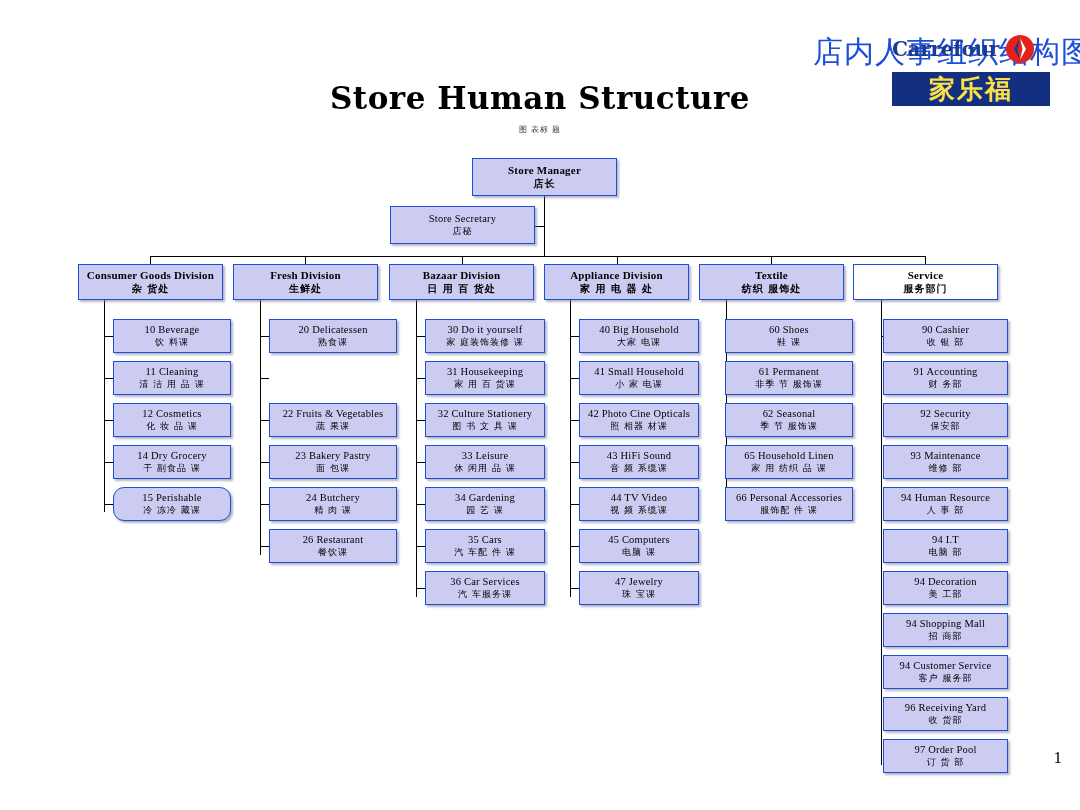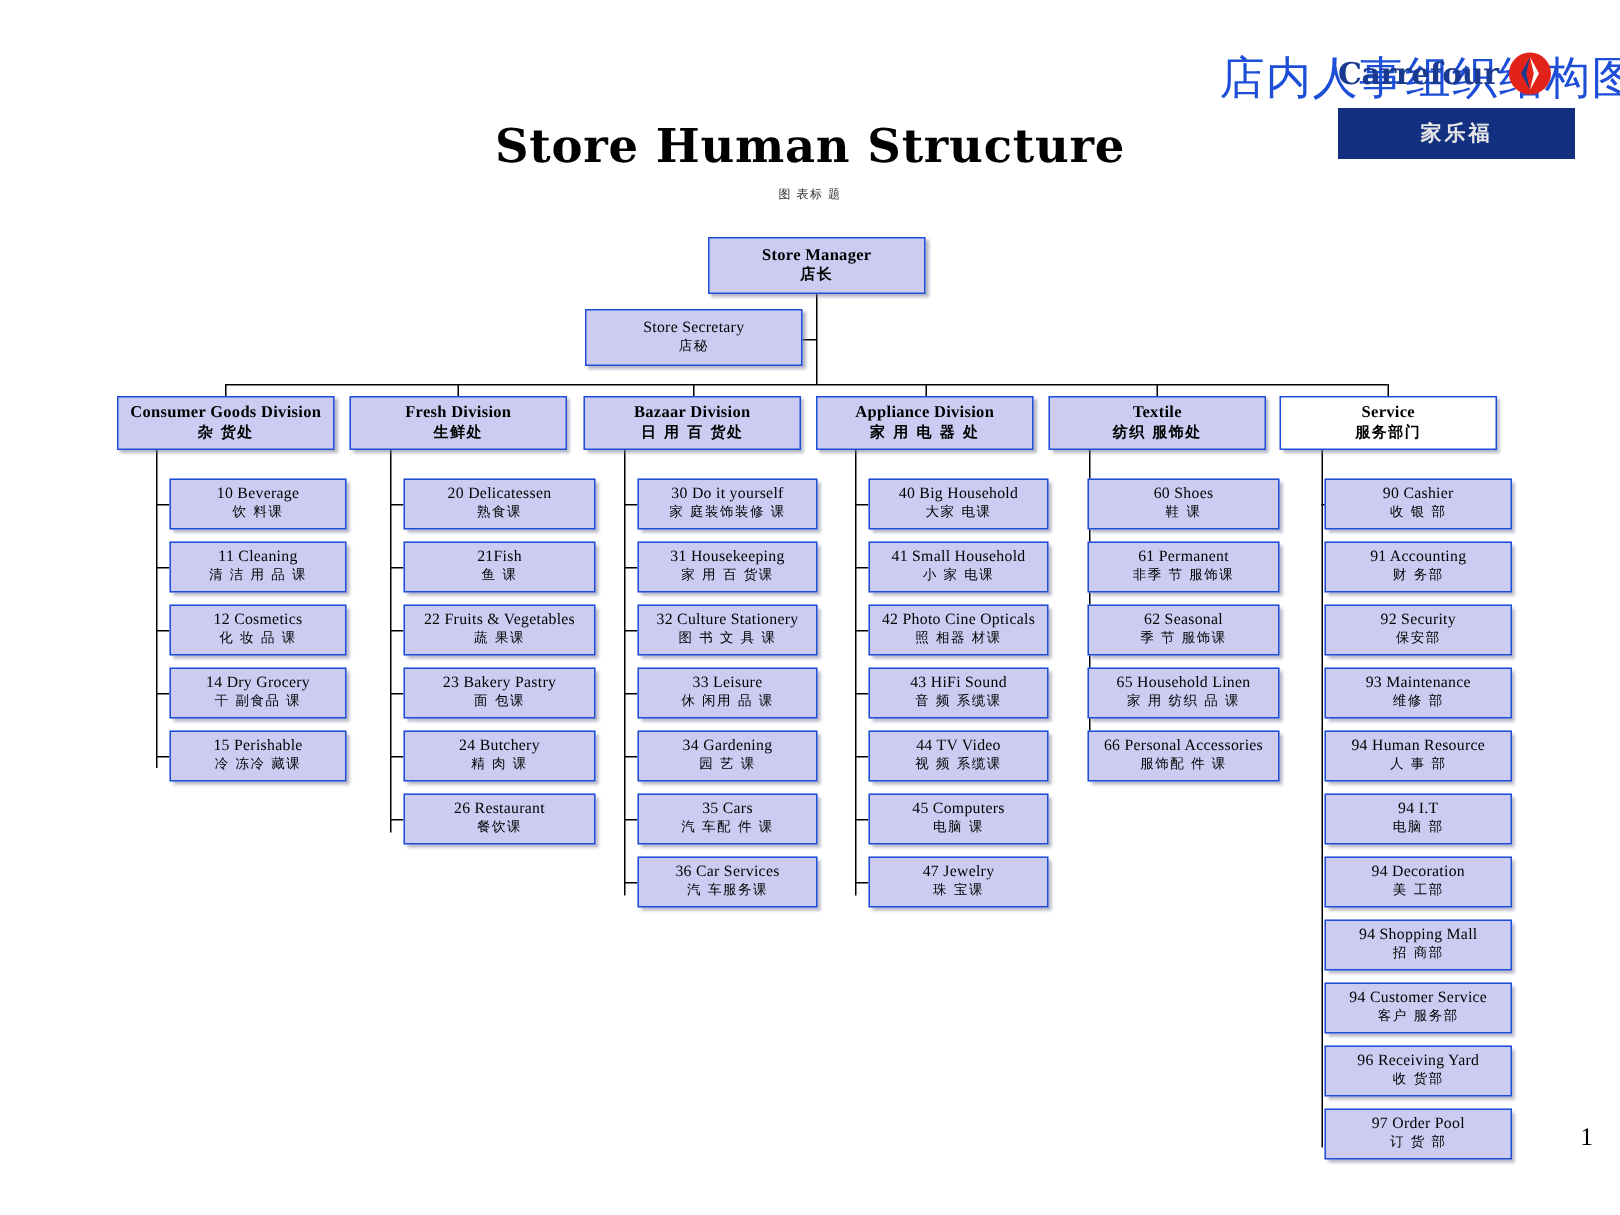--- a/index.html
+++ b/index.html
@@ -86,23 +86,23 @@
     margin-top: 6px;
     width: 158px;
     height: 34px;
     background: #12307f;
     display: flex;
     align-items: center;
     justify-content: center;
   }
   .logo-blue-bar span {
     font-family: "DejaVu Sans", sans-serif;
-    font-size: 14px;
+    font-size: 26px;
     font-weight: bold;
-    color: #e5e5e5;
+    color: #fde047;
     letter-spacing: 2px;
   }
   
   .node {
     position: absolute;
     box-sizing: border-box;
     background: #ccccf2;
     border: 1px solid #1d4ed8;
     box-shadow: 2px 2px 2px rgba(120,120,150,0.55);
     text-align: center;
@@ -245,35 +245,31 @@
   <div class="node" style="left:113px; top:403px; width:118px; height:34px;">
     <div class="en">12 Cosmetics</div>
     <div class="zh">化 妆 品 课</div>
   </div>
   <div class="ln h" style="left:104px; top:462px; width:9px;"></div>
   <div class="node" style="left:113px; top:445px; width:118px; height:34px;">
     <div class="en">14 Dry Grocery</div>
     <div class="zh">干 副食品 课</div>
   </div>
   <div class="ln h" style="left:104px; top:504px; width:9px;"></div>
-  <div class="node" style="left:113px; top:487px; width:118px; height:34px;">
+  <div class="node" style="left:113px; top:487px; width:118px; height:34px;border-radius:11px;">
     <div class="en">15 Perishable</div>
     <div class="zh">冷 冻冷 藏课</div>
   </div>
 
   <div class="ln h" style="left:260px; top:336px; width:9px;"></div>
   <div class="node" style="left:269px; top:319px; width:128px; height:34px;">
     <div class="en">20 Delicatessen</div>
     <div class="zh">熟食课</div>
   </div>
   <div class="ln h" style="left:260px; top:378px; width:9px;"></div>
-  <div class="node" style="left:269px; top:361px; width:128px; height:34px;">
-    <div class="en">21Fish</div>
-    <div class="zh">鱼 课</div>
-  </div>
   <div class="ln h" style="left:260px; top:420px; width:9px;"></div>
   <div class="node" style="left:269px; top:403px; width:128px; height:34px;">
     <div class="en">22 Fruits &amp; Vegetables</div>
     <div class="zh">蔬 果课</div>
   </div>
   <div class="ln h" style="left:260px; top:462px; width:9px;"></div>
   <div class="node" style="left:269px; top:445px; width:128px; height:34px;">
     <div class="en">23 Bakery Pastry</div>
     <div class="zh">面 包课</div>
   </div>

